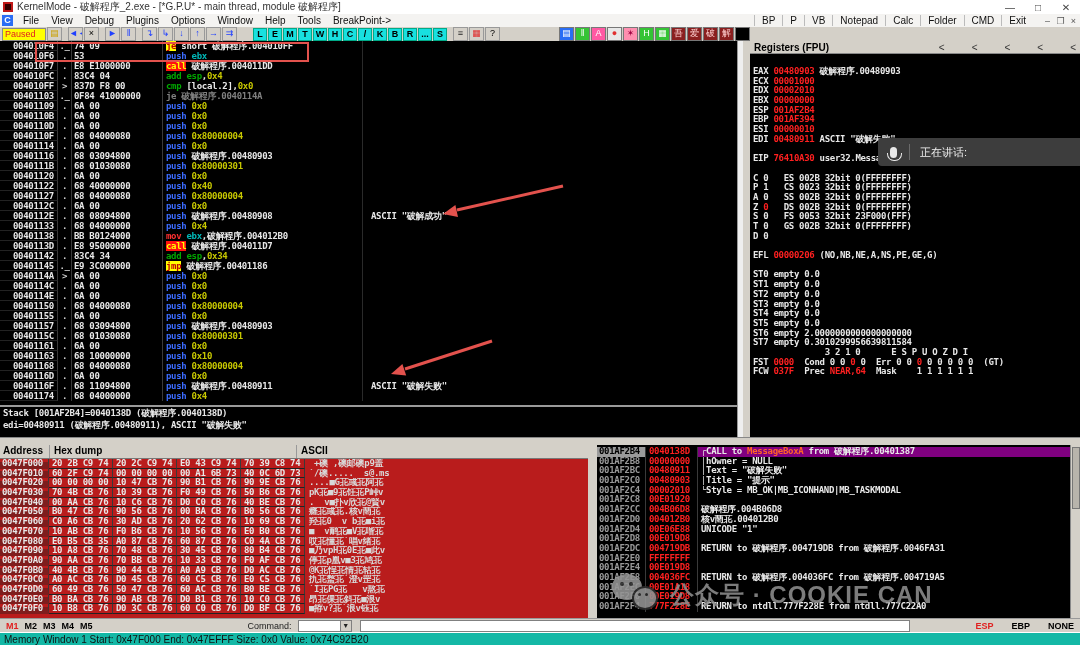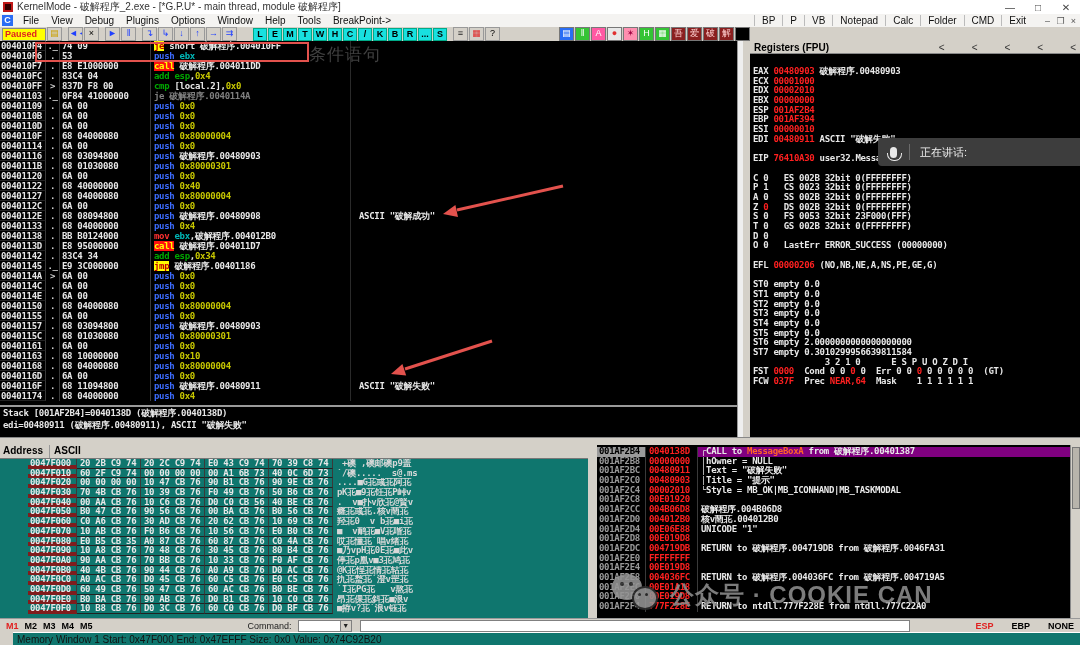--- a/index.html
+++ b/index.html
@@ -14,28 +14,28 @@
   .wctl{width:28px;text-align:center;color:#444;font-size:10px;}
   
   #menubar{position:absolute;top:14px;left:0;right:0;height:13px;background:#f4f3f1;display:flex;align-items:center;font-size:10px;border-bottom:1px solid #d8d8d8;}
   #c-icon{width:11px;height:11px;background:#2a6df4;color:#fff;font-size:9px;font-weight:bold;text-align:center;line-height:11px;margin:0 4px 0 2px;}
   .mitem{padding:0 6px;color:#111;}
   #menu-spacer{flex:1;}
   .mbtn{padding:0 7px;color:#111;border-left:1px solid #bbb;}
   .mdictl{width:13px;text-align:center;color:#555;font-size:9px;}
   
   #toolbar{position:absolute;top:27px;left:0;right:0;height:14px;background:#d4d0c8;display:flex;align-items:center;font-size:9px;}
-  #paused-box{margin-left:2px;width:40px;height:11px;background:#ffff00;border:1px solid #888;color:#e02020;font-size:9px;line-height:10px;padding-left:2px;font-weight:bold;}
+  #paused-box{margin-left:2px;width:40px;height:11px;background:#ffff00;border:1px solid #888;color:#e02020;font-size:9px;line-height:10px;padding-left:2px;font-weight:normal;}
   .tbtn{width:13px;height:12px;margin-left:1px;border:1px solid #999;background:#d4d0c8;text-align:center;line-height:11px;font-size:9px;color:#222;overflow:hidden;}
   .tsep{width:5px;}
   .tletter{width:12px;height:11px;margin-left:1px;background:#18e0e0;border:1px solid #0a8;color:#000;font-weight:bold;text-align:center;line-height:11px;font-size:9px;}
   
   #disasm{position:absolute;top:41px;left:0;width:737px;height:364px;background:#000;}
   .drow{display:flex;height:10px;line-height:10px;font-size:9px;}
-  .d-addr{width:44px;color:#e8e8e8;border-right:1px solid #3a3a3a;border-bottom:1px solid #222;padding-left:1px;}
+  .d-addr{width:44px;color:#e8e8e8;border-right:1px solid #3a3a3a;border-bottom:1px solid #222;padding-left:13px;}
   .d-pre{width:13px;color:#cfcfcf;border-right:1px solid #3a3a3a;text-align:center;}
   .d-bytes{width:88px;color:#e8e8e8;border-right:1px solid #3a3a3a;padding-left:2px;}
   .d-ins{width:196px;padding-left:3px;border-right:1px solid #2a2a2a;white-space:nowrap;}
   .d-com{flex:1;padding-left:8px;color:#e8e8e8;white-space:nowrap;}
   #vscroll{position:absolute;top:41px;left:737px;width:5px;height:396px;background:#efefef;border-left:1px solid #999;}
   #reg-divider{position:absolute;top:41px;left:743px;width:7px;height:396px;background:#d4d0c8;}
   
   #infopane{position:absolute;top:405px;left:0;width:737px;height:32px;background:#000;border-top:2px solid #9a9a9a;}
   #infopane .rline{height:12px;line-height:12px;font-size:9px;padding-left:3px;}
   
@@ -47,27 +47,27 @@
   #regs-body{padding-top:13px;}
   .rline{height:9.7px;line-height:9.7px;font-size:9px;padding-left:3px;white-space:pre;}
   
   .w{color:#e8e8e8}.red{color:#ff2020}.gray{color:#808080}.b{color:#3c6cff}.y{color:#c8c800}
   .g{color:#00a800}.r{color:#ff3030}.c{color:#00b8b8}.org{color:#ff6428}
   .hlj{background:#ffff00;color:#c00000;}
   .hlc{background:#ff1010;color:#ffff00;}
   
   #hgap{position:absolute;top:437px;left:0;right:0;height:8px;background:#d4d0c8;border-top:1px solid #888;border-bottom:1px solid #888;}
   
-  #dump{position:absolute;top:445px;left:0;width:588px;height:173px;background:#0f766e;}
+  #dump{position:absolute;top:445px;left:0;width:588px;height:173px;background:#b91c1c;}
   #dump-header{height:13px;background:#d4d0c8;color:#000;font-size:10px;font-weight:bold;display:flex;border-bottom:1px solid #777;}
   #dump-header .dh-addr{width:46px;padding-left:3px;border-right:1px solid #999;}
   #dump-header .dh-hex{width:242px;padding-left:4px;border-right:1px solid #999;}
   #dump-header .dh-ascii{flex:1;padding-left:4px;}
   .hrow{display:flex;height:9.7px;line-height:9.7px;font-size:9px;color:#e8e8e8;}
-  .h-addr{width:46px;padding-left:2px;border-right:1px solid #3a3a3a;border-bottom:4px solid #7f1d1d;margin-left:28px;}
+  .h-addr{width:46px;padding-left:2px;border-right:1px solid #3a3a3a;border-bottom:7px solid #7f1d1d;}
   .h-grp{width:60px;padding-left:3px;border-right:1px solid #3a3a3a;border-bottom:1px solid #222;}
   .h-ascii{flex:1;padding-left:4px;color:#d8d8d8;white-space:pre;overflow:hidden;}
   
   #stack-divider{position:absolute;top:445px;left:588px;width:9px;height:173px;background:#d4d0c8;}
   #stack{position:absolute;top:445px;left:597px;width:473px;height:173px;background:#000;padding-top:2px;}
   #stack-sb{position:absolute;top:445px;left:1070px;width:10px;height:173px;background:#d4d0c8;border-left:1px solid #888;}
   #stack-sb .handle{margin:2px 1px;height:60px;background:#b8b4ac;border:1px solid #777;}
   .srow{display:flex;height:9.7px;line-height:9.7px;font-size:9px;}
   .s-addr{width:46px;color:#9a9a9a;padding-left:2px;border-right:1px solid #3a3a3a;}
   .s-val{width:48px;color:#ff2020;padding-left:3px;border-right:1px solid #3a3a3a;}
@@ -77,24 +77,24 @@
   
   #bottombar{position:absolute;top:618px;left:0;right:0;height:14px;background:#d4d0c8;display:flex;align-items:center;font-size:9px;border-top:1px solid #999;}
   .mtab{margin-left:6px;font-weight:bold;color:#000;}
   .mtab.active{color:#e02020;}
   #cmd-label{margin-left:155px;color:#222;}
   #cmd-combo{margin-left:6px;width:52px;height:10px;background:#fff;border:1px solid #808080;position:relative;}
   #cmd-combo .arrow{position:absolute;right:0;top:0;width:10px;height:100%;background:#d4d0c8;border-left:1px solid #808080;font-size:7px;text-align:center;line-height:9px;color:#222;}
   #cmd-input{margin-left:8px;width:548px;height:10px;background:#fff;border:1px solid #808080;}
   #bb-flags{margin-left:auto;margin-right:6px;display:flex;gap:18px;font-size:9px;font-weight:bold;}
   #bb-flags .esp{color:#e02020;}
-  #statusbar{position:absolute;top:632px;left:0;right:0;height:13px;background:#0f766e;border-top:1px solid #fff;font-size:10px;color:#111;line-height:13px;padding-left:4px;margin-left:13px;}
+  #statusbar{position:absolute;top:632px;left:0;right:0;height:13px;background:#14b8a6;border-top:1px solid #fff;font-size:10px;color:#111;line-height:13px;padding-left:4px;}
   
   #ann-box{position:absolute;left:35px;top:42px;width:270px;height:16px;border:2px solid #e3524d;z-index:6;}
-  #ann-label{position:absolute;left:309px;top:43px;font-size:17px;font-weight:normal;color:#404040;z-index:6;letter-spacing:1px;}
+  #ann-label{position:absolute;left:309px;top:43px;font-size:17px;font-weight:normal;color:#000000;z-index:6;letter-spacing:1px;}
   #ann-svg{position:absolute;left:0;top:0;width:1080px;height:645px;z-index:6;pointer-events:none;}
   #mic-overlay{position:absolute;left:878px;top:138px;width:232px;height:28px;background:#3d3d3d;border-radius:4px 0 0 4px;display:flex;align-items:center;z-index:7;}
   #mic-icon{width:7px;height:11px;background:#e8e8e8;border-radius:4px;margin-left:12px;position:relative;}
   #mic-icon:after{content:"";position:absolute;left:-3px;top:6px;width:13px;height:7px;border:1px solid #e8e8e8;border-top:none;border-radius:0 0 7px 7px;}
   #mic-sep{width:1px;height:16px;background:#6a6a6a;margin-left:12px;}
   #mic-text{color:#f0f0f0;font-size:11px;margin-left:10px;flex:1;}
   #mic-logo{display:flex;margin-right:10px;opacity:.5;}
   #mic-logo span{width:10px;height:10px;background:#8a8a8a;transform:rotate(45deg);margin-left:-3px;}
   #watermark{position:absolute;left:612px;top:574px;display:flex;align-items:center;z-index:5;opacity:.88;}
   #wechat-icon{position:relative;width:46px;height:42px;margin-right:12px;}
@@ -491,21 +491,20 @@
         <div class="rline"></div>
         <div class="rline"><span class="w">EIP </span><span class="red">76410A30</span><span class="w"> user32.MessageBoxA</span></div>
         <div class="rline"></div>
         <div class="rline"><span class="w">C 0   ES 002B 32bit 0(FFFFFFFF)</span></div>
         <div class="rline"><span class="w">P 1   CS 0023 32bit 0(FFFFFFFF)</span></div>
         <div class="rline"><span class="w">A 0   SS 002B 32bit 0(FFFFFFFF)</span></div>
         <div class="rline"><span class="w">Z </span><span class="red">0</span><span class="w">   DS 002B 32bit 0(FFFFFFFF)</span></div>
         <div class="rline"><span class="w">S 0   FS 0053 32bit 23F000(FFF)</span></div>
         <div class="rline"><span class="w">T 0   GS 002B 32bit 0(FFFFFFFF)</span></div>
         <div class="rline"><span class="w">D 0</span></div>
-        <div class="rline"><span class="w">O 0   LastErr ERROR_SUCCESS (00000000)</span></div>
         <div class="rline"></div>
         <div class="rline"><span class="w">EFL </span><span class="red">00000206</span><span class="w"> (NO,NB,NE,A,NS,PE,GE,G)</span></div>
         <div class="rline"></div>
         <div class="rline"><span class="w">ST0 empty 0.0</span></div>
         <div class="rline"><span class="w">ST1 empty 0.0</span></div>
         <div class="rline"><span class="w">ST2 empty 0.0</span></div>
         <div class="rline"><span class="w">ST3 empty 0.0</span></div>
         <div class="rline"><span class="w">ST4 empty 0.0</span></div>
         <div class="rline"><span class="w">ST5 empty 0.0</span></div>
         <div class="rline"><span class="w">ST6 empty 2.0000000000000000000</span></div>
@@ -514,20 +513,21 @@
         <div class="rline"><span class="w">FST </span><span class="red">0000</span><span class="w">  Cond 0 0 </span><span class="red">0</span><span class="w"> 0  Err 0 0 </span><span class="red">0</span><span class="w"> 0 0 0 0 0  (GT)</span></div>
         <div class="rline"><span class="w">FCW </span><span class="red">037F</span><span class="w">  Prec </span><span class="red">NEAR,64</span><span class="w">  Mask    1 1 1 1 1 1</span></div>
       </div>
   </div>
 
   <div id="hgap"></div>
 
   <div id="dump">
     <div id="dump-header">
       <span class="dh-addr">Address</span>
+      <span class="dh-hex">Hex dump</span>
       <span class="dh-ascii">ASCII</span>
     </div>
     <div id="dump-body" class="mono">
         <div class="hrow">
           <span class="h-addr">0047F000</span>
           <span class="h-grp">20 2B C9 74</span>
           <span class="h-grp">20 2C C9 74</span>
           <span class="h-grp">E0 43 C9 74</span>
           <span class="h-grp">70 39 C8 74</span>
           <span class="h-ascii"> +礇 ,礇邮礇p9盖</span>
@@ -553,21 +553,21 @@
           <span class="h-grp">70 4B CB 76</span>
           <span class="h-grp">10 39 CB 76</span>
           <span class="h-grp">F0 49 CB 76</span>
           <span class="h-grp">50 B6 CB 76</span>
           <span class="h-ascii">pK苝■9苝饪苝P峠v</span>
         </div>
         <div class="hrow">
           <span class="h-addr">0047F040</span>
           <span class="h-grp">00 AA CB 76</span>
           <span class="h-grp">10 C6 CB 76</span>
-          <span class="h-grp">D0 C0 CB 56</span>
+          <span class="h-grp">D0 C0 CB 76</span>
           <span class="h-grp">40 BE CB 76</span>
           <span class="h-ascii">.  v■扑v欣苝@賢v</span>
         </div>
         <div class="hrow">
           <span class="h-addr">0047F050</span>
           <span class="h-grp">B0 47 CB 76</span>
           <span class="h-grp">90 56 CB 76</span>
           <span class="h-grp">00 BA CB 76</span>
           <span class="h-grp">B0 56 CB 76</span>
           <span class="h-ascii">癃苝彧苝.核v菵苝</span>

